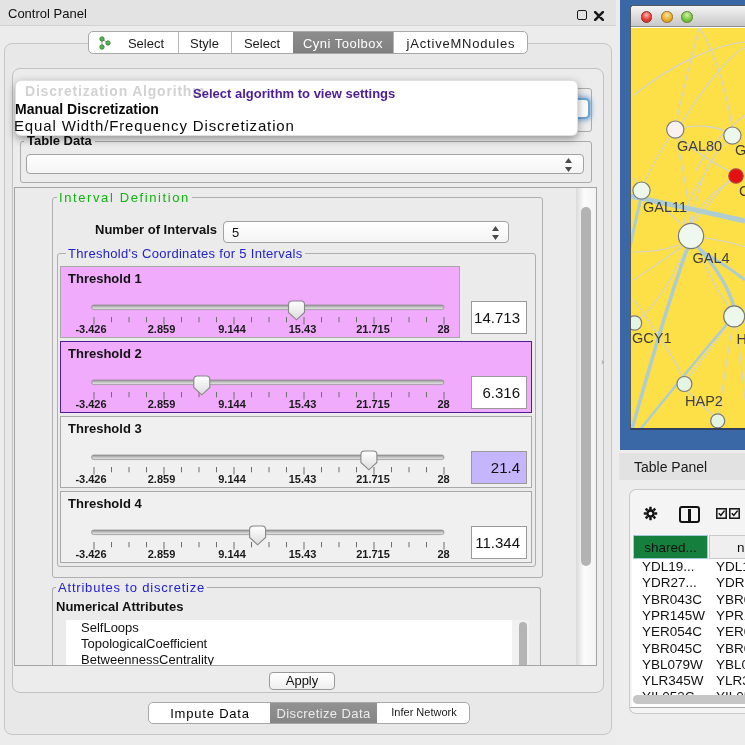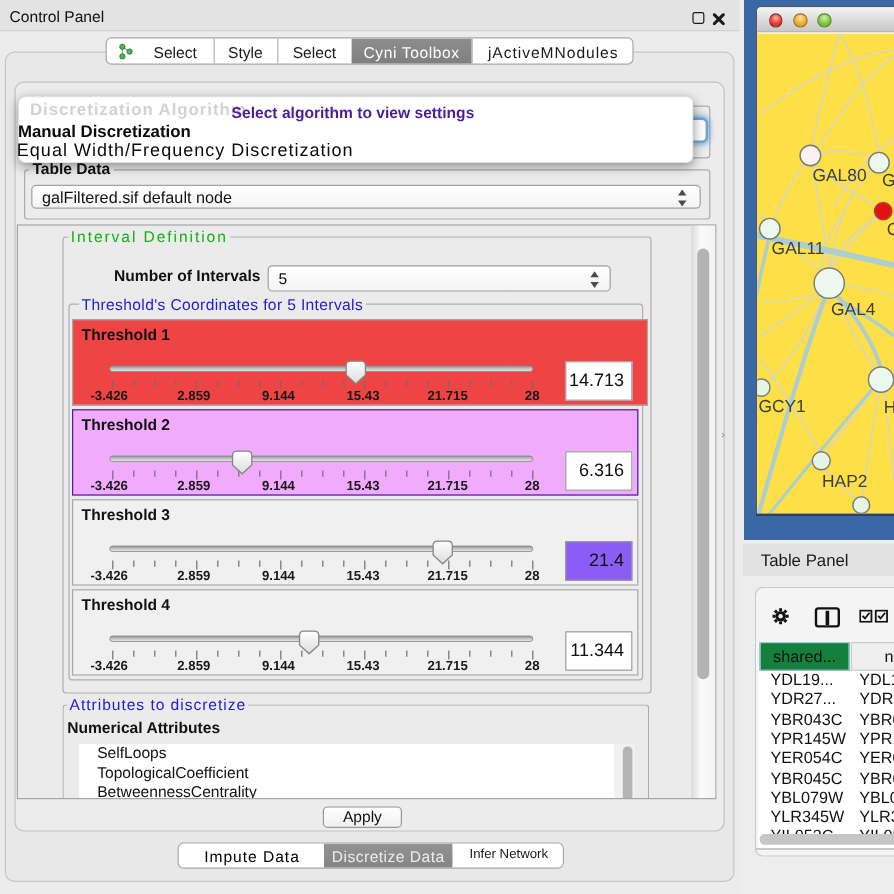--- a/index.html
+++ b/index.html
@@ -46,21 +46,20 @@
   <div class="abs" style="left:304px;top:4px;width:136px;text-align:center;font-size:13px;letter-spacing:0.8px;color:#1A1A1A">jActiveMNodules</div>
 </div>
 
 <div class="gb" style="left:20px;top:88px;width:572px;height:44px;border-color:#ABABAB"></div>
 
 <div class="abs" style="left:572px;top:98px;width:18px;height:21px;border:2px solid #6EA3D0;border-radius:5px;background:#FDFDFD;box-shadow:0 0 4px 2px rgba(110,160,210,.75)"></div>
 
 <div class="gb" style="left:20px;top:141px;width:572px;height:42px"></div>
 <div class="abs bold" style="left:24px;top:133px;font-size:13px;background:#ECECEC;padding:0 3px">Table Data</div>
 <div class="combo" style="left:26px;top:154px;width:558px;height:20px">
-  <div class="ct" style="font-size:13.5px">galFiltered.sif default node</div>
   <svg class="abs" style="right:10px;top:3px" width="9" height="14" viewBox="0 0 9 14">
       <path d="M4.5,0 L8,5 L1,5 Z" fill="#4A4A4A"></path>
       <path d="M4.5,14 L8,9 L1,9 Z" fill="#4A4A4A"></path>
     </svg>
 </div>
 
 <div class="abs" style="left:14px;top:187px;width:583px;height:479px;background:#EBEBEB;border:1px solid #A5A5A5"></div>
 
 <div class="abs" style="left:576px;top:188px;width:20px;height:477px;background:linear-gradient(90deg,#DADADA,#FBFBFB 40%,#F3F3F3)"></div>
 <div class="abs" style="left:581px;top:207px;width:10px;height:359px;background:#B3B3B3;border-radius:5px"></div>
@@ -75,21 +74,21 @@
   <div class="ct" style="top:3px">5</div>
   <svg class="abs" style="right:8px;top:4px" width="9" height="14" viewBox="0 0 9 14">
       <path d="M4.5,0 L8,5 L1,5 Z" fill="#4A4A4A"></path>
       <path d="M4.5,14 L8,9 L1,9 Z" fill="#4A4A4A"></path>
     </svg>
 </div>
 
 <div class="gb" style="left:57px;top:253px;width:479px;height:314px;border-color:#AFAFAF"></div>
 <div class="abs" style="left:66px;top:246px;font-size:13px;letter-spacing:0.3px;color:#2222CC;background:#EBEBEB;padding:0 2px">Threshold's Coordinates for 5 Intervals</div>
 
-<div class="abs" style="left:60px;top:266px;width:480px;height:72px;background:#ef4444;border:1px solid #A8A8A8">
+<div class="abs" style="left:60px;top:266px;width:400px;height:72px;background:#f0abfc;border:1px solid #A8A8A8">
 <div class="abs bold" style="left:7px;top:4px;font-size:13px">Threshold 1</div>
 <svg class="abs" style="left:0;top:0" width="472" height="72" viewBox="0 0 472 72">
 <defs>
 <linearGradient id="gr0" x1="0" y1="0" x2="0" y2="1">
           <stop offset="0" stop-color="#8F8F8F"></stop>
           <stop offset="0.5" stop-color="#C6C6C6"></stop>
           <stop offset="1" stop-color="#E8E8E8"></stop>
         </linearGradient>
 <linearGradient id="hg0" x1="0" y1="0" x2="0" y2="1">
           <stop offset="0" stop-color="#FFFFFF"></stop>
@@ -223,21 +222,21 @@
 <g font-size="11" font-weight="bold" fill="#1A1A1A" text-anchor="middle">
         <text x="30" y="66">-3.426</text>
         <text x="100.5" y="66">2.859</text>
         <text x="171" y="66">9.144</text>
         <text x="241.5" y="66">15.43</text>
         <text x="312" y="66">21.715</text>
         <text x="382.5" y="66">28</text>
       </g>
 <path d="M 299.9,45.5 L 299.9,37.5 Q 299.9,34 303.4,34 L 312.4,34 Q 315.9,34 315.9,37.5 L 315.9,45.5 L 307.9,52.8 Z" fill="url(#hg2)" stroke="#878787" stroke-width="1.1"></path>
 </svg>
-<div class="abs" style="left:410px;top:34px;width:56px;height:33px;background:#8b5cf6;border:1px solid #9A9A9A;font-size:15px;text-align:right;line-height:31px;padding-right:6px">21.4</div>
+<div class="abs" style="left:410px;top:34px;width:56px;height:33px;background:#c4b5fd;border:1px solid #9A9A9A;font-size:15px;text-align:right;line-height:31px;padding-right:6px">21.4</div>
 </div>
 <div class="abs" style="left:60px;top:491px;width:472px;height:72px;background:#F0F0F0;border:1px solid #A8A8A8">
 <div class="abs bold" style="left:7px;top:4px;font-size:13px">Threshold 4</div>
 <svg class="abs" style="left:0;top:0" width="472" height="72" viewBox="0 0 472 72">
 <defs>
 <linearGradient id="gr3" x1="0" y1="0" x2="0" y2="1">
           <stop offset="0" stop-color="#8F8F8F"></stop>
           <stop offset="0.5" stop-color="#C6C6C6"></stop>
           <stop offset="1" stop-color="#E8E8E8"></stop>
         </linearGradient>

